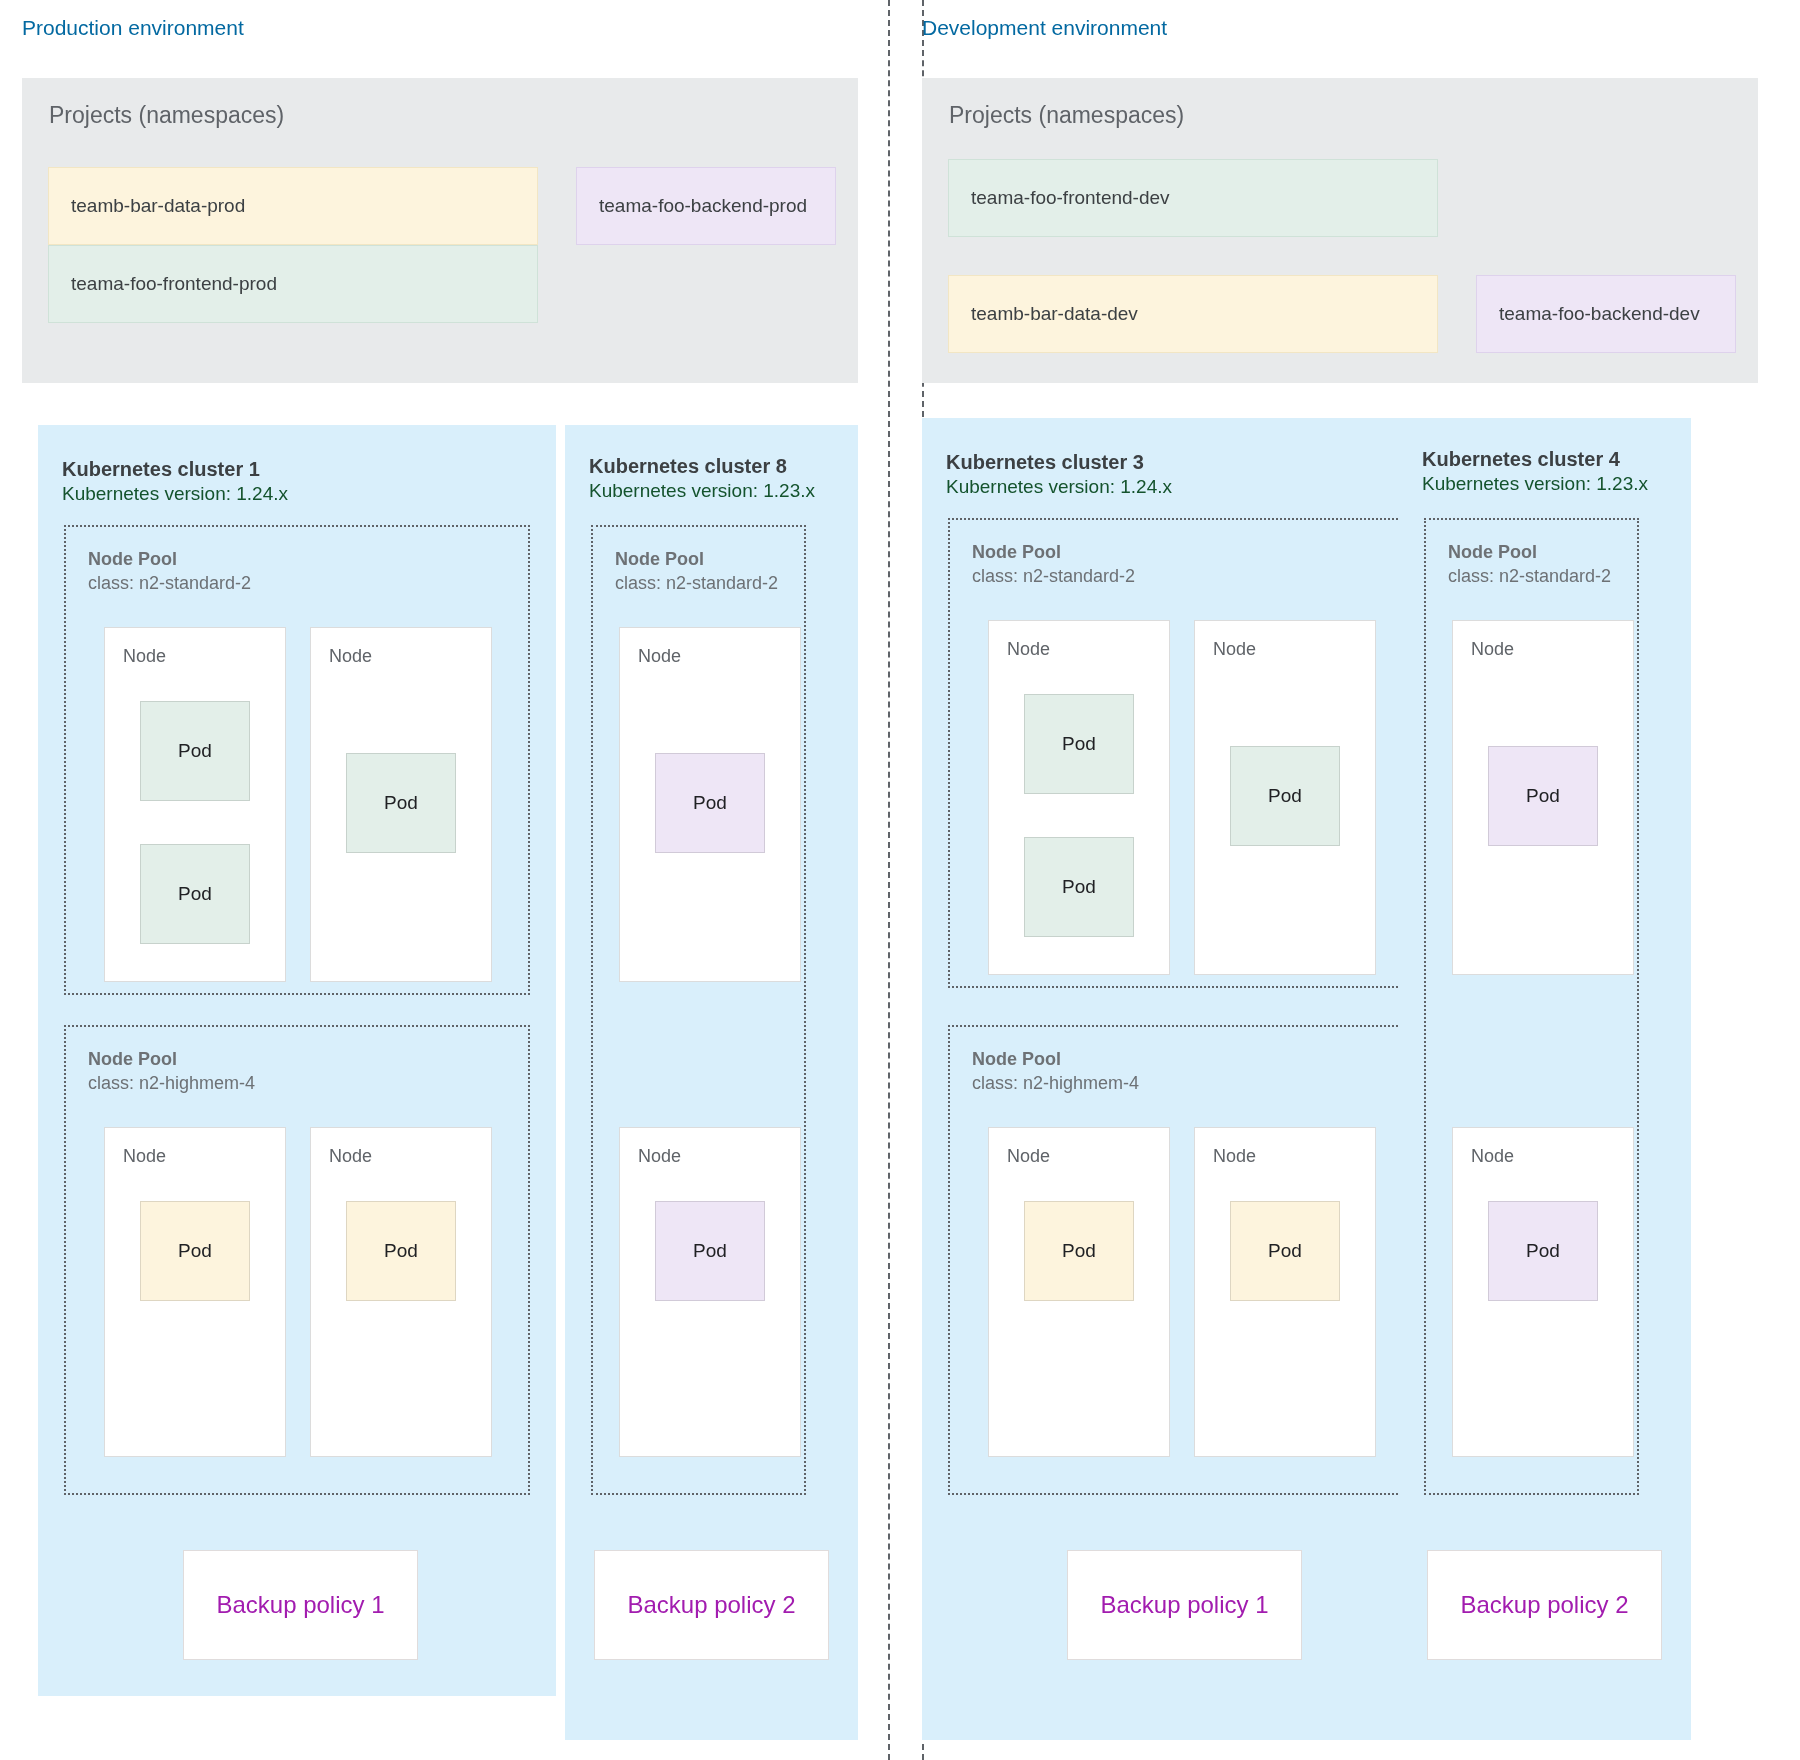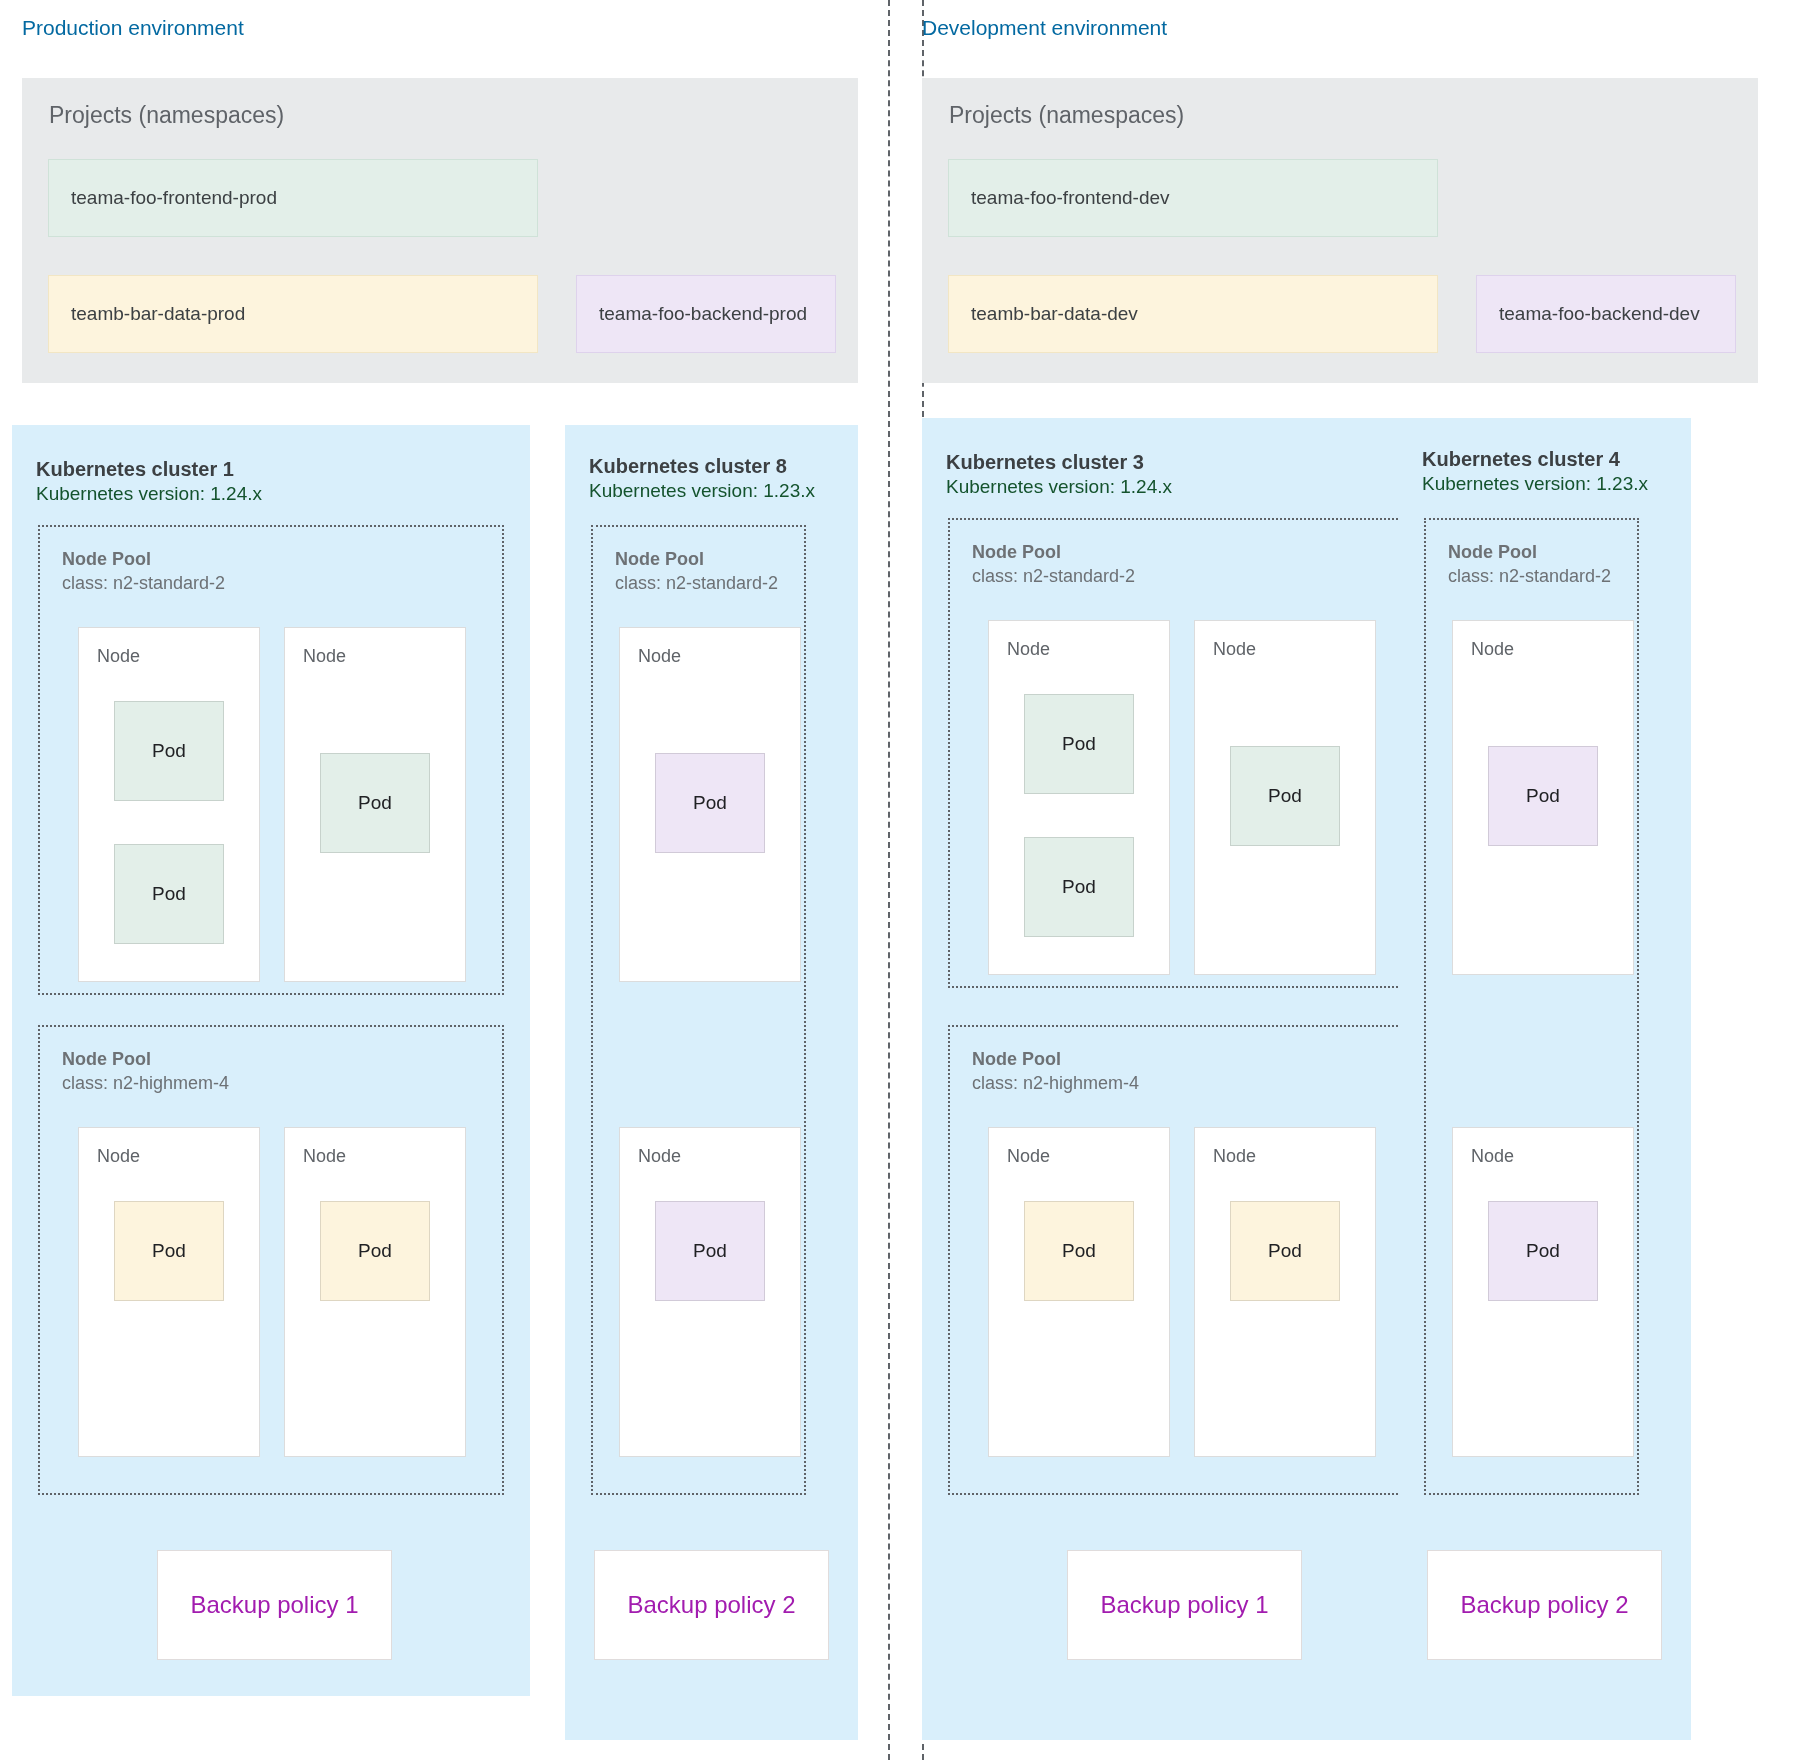--- a/index.html
+++ b/index.html
@@ -172,30 +172,30 @@
   }
 </style>
 </head>
 <body>
 
 <div class="env env-prod">
   <div class="env-title">Production environment</div>
 
   <div class="projects-panel">
     <div class="projects-label">Projects (namespaces)</div>
-    <div class="ns-row">
-      <div class="ns-box ns-wide c-green">teama-foo-frontend-prod</div>
-    </div>
     <div class="ns-row second">
       <div class="ns-box ns-wide c-yellow">teamb-bar-data-prod</div>
       <div class="ns-box ns-narrow c-purple">teama-foo-backend-prod</div>
     </div>
-  </div>
-
-  <div class="cluster" style="left:12px; top:425px; width:518px; height:1271px;">
+    <div class="ns-row">
+      <div class="ns-box ns-wide c-green">teama-foo-frontend-prod</div>
+    </div>
+  </div>
+
+  <div class="cluster" style="left:38px; top:425px; width:518px; height:1271px;">
     <div class="cluster-title" style="top:33px;">Kubernetes cluster 1</div>
     <div class="cluster-sub" style="top:58px;">Kubernetes version: 1.24.x</div>
 
     <div class="nodepool" style="left:26px; top:100px; width:466px; height:470px;">
       <div class="np-title">Node Pool</div>
       <div class="np-sub">class: n2-standard-2</div>
 
       <div class="node" style="left:38px; top:100px; width:182px; height:355px;">
         <div class="node-label">Node</div>
         <div class="pod c-green" style="left:35px; top:73px; width:110px; height:100px;">Pod</div>

